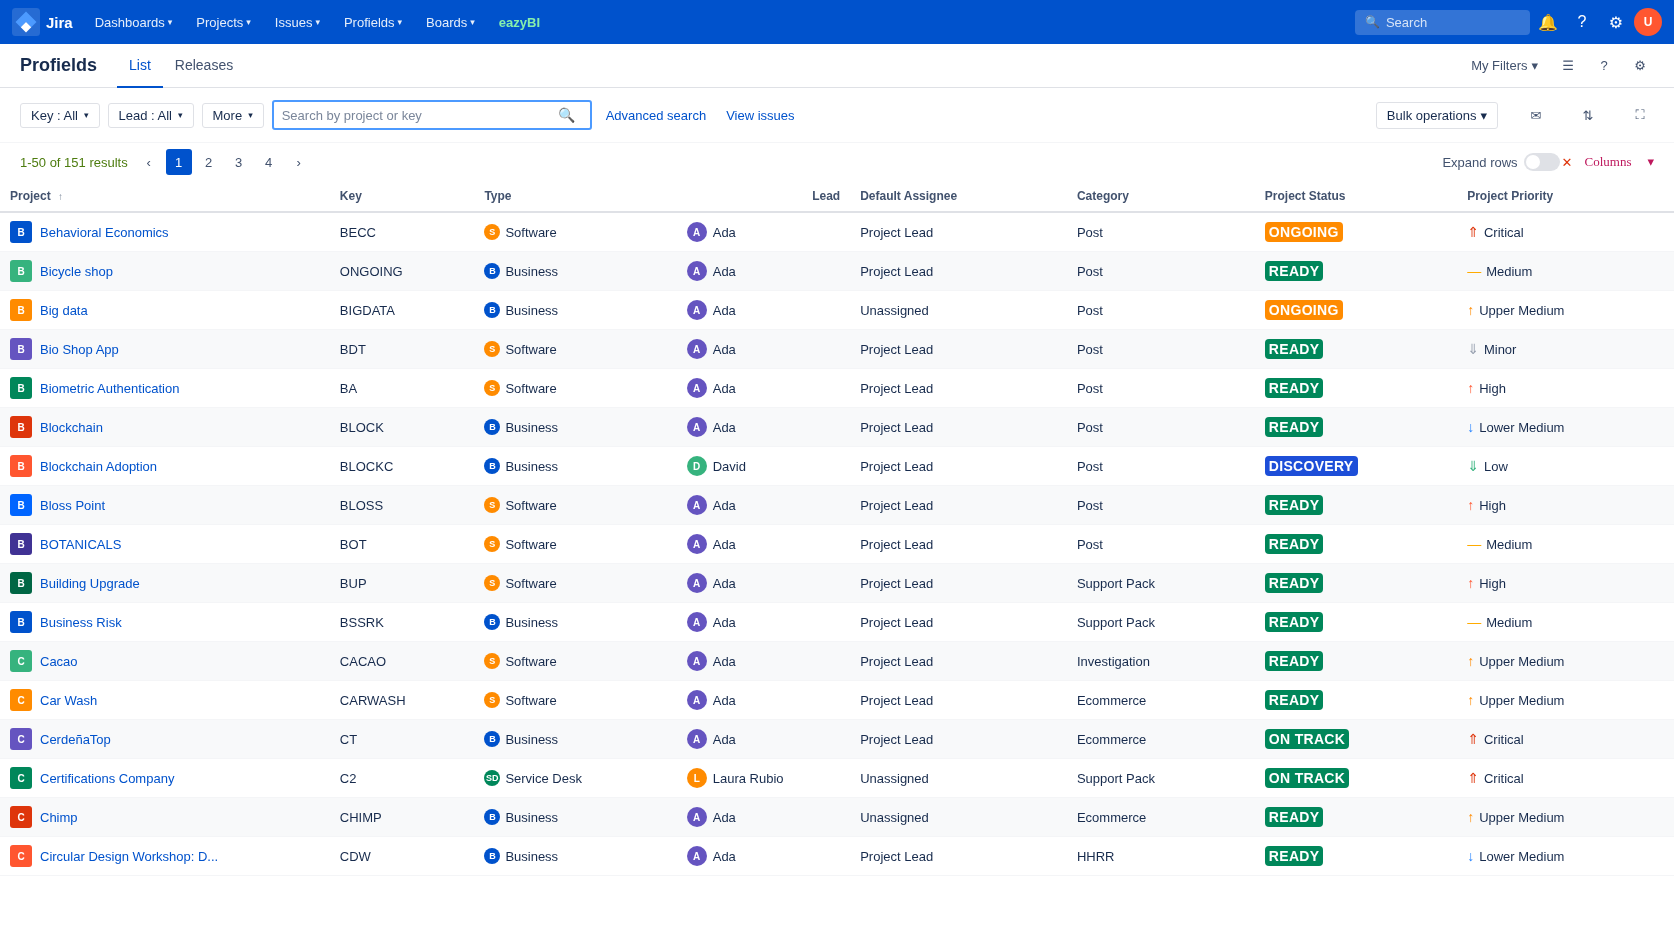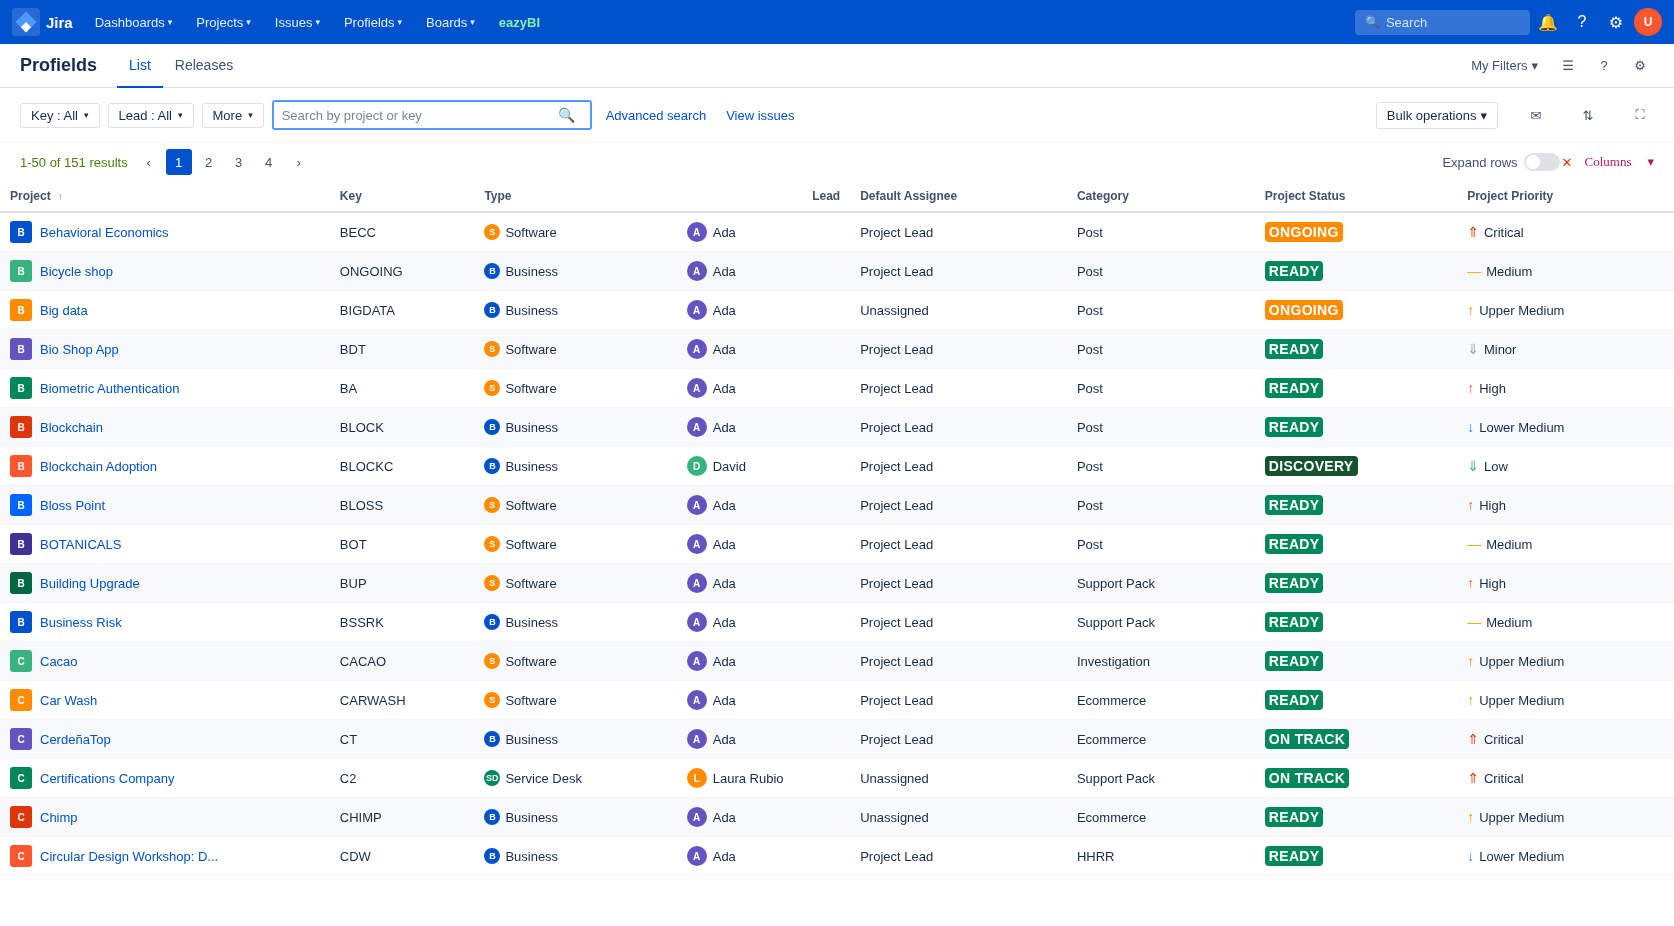--- a/index.html
+++ b/index.html
@@ -74,21 +74,21 @@
     .type-cell { display: flex; align-items: center; gap: 5px; }
     .type-icon { width: 16px; height: 16px; border-radius: 50%; display: flex; align-items: center; justify-content: center; font-size: 9px; font-weight: 700; flex-shrink: 0; }
     .type-software { background: #ff8b00; color: #fff; }
     .type-business { background: #0052cc; color: #fff; }
     .type-service { background: #00875a; color: #fff; }
     .lead-cell { display: flex; align-items: center; gap: 6px; }
     .lead-avatar { width: 20px; height: 20px; border-radius: 50%; display: flex; align-items: center; justify-content: center; font-size: 10px; font-weight: 600; flex-shrink: 0; }
     .status-badge { display: inline-block; padding: 2px 4px; border-radius: 4px; font-size: 14px; font-weight: 700; color: #fff; text-transform: uppercase; letter-spacing: 0.3px; }
     .status-ongoing { background: #ff8b00; }
     .status-ready { background: #00875a; }
-    .status-discovery { background: #14532d; }
+    .status-discovery { background: #1d4ed8; }
     .status-ontrack { background: #00875a; }
     .priority-cell { display: flex; align-items: center; gap: 5px; }
     .priority-icon { font-size: 14px; }
     .prio-critical { color: #de350b; }
     .prio-high { color: #ff5630; }
     .prio-upper-medium { color: #ff8b00; }
     .prio-medium { color: #ffab00; }
     .prio-lower-medium { color: #2684ff; }
     .prio-low { color: #36b37e; }
     .prio-minor { color: #97a0af; }

